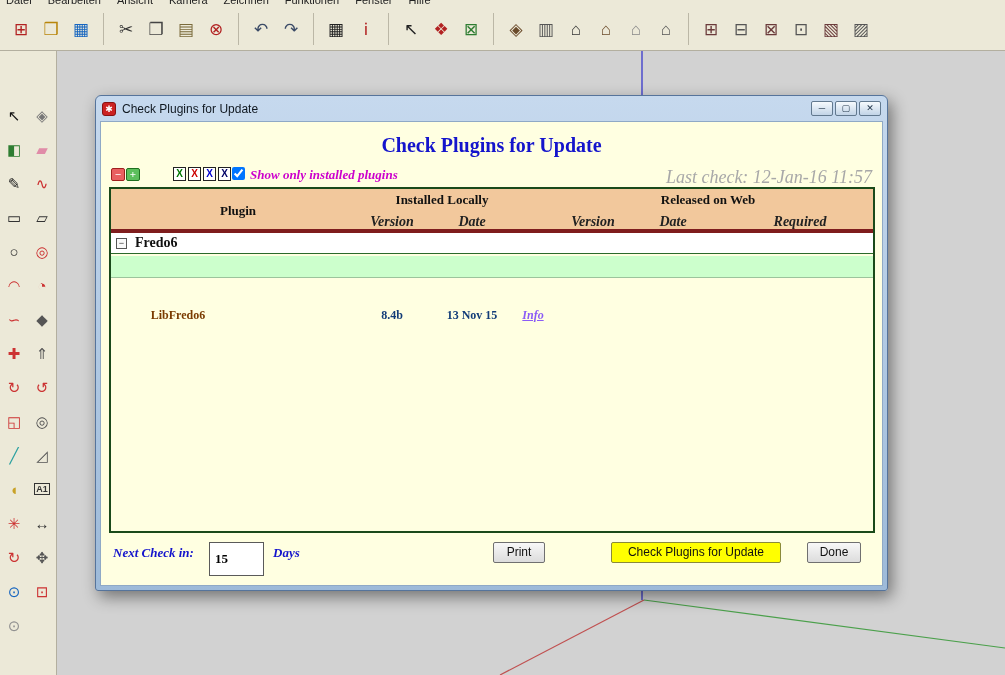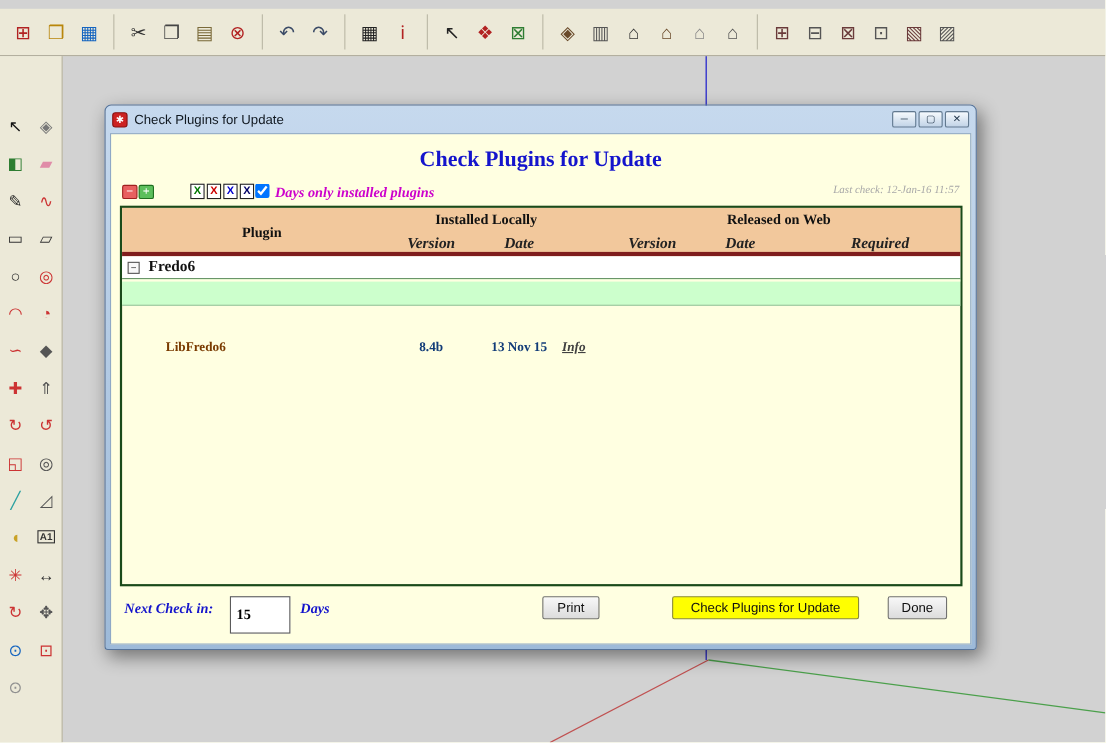--- a/index.html
+++ b/index.html
@@ -44,42 +44,42 @@
   .btn-minus, .btn-plus { position:absolute; top:1px; width:14px; height:13px; font-size:11px; line-height:11px; text-align:center; font-weight:bold; border-radius:2px; }
   .btn-minus { left:10px; background:#E86060; border:1px solid #A02020; color:#FFF; }
   .btn-plus  { left:25px; background:#5CBF5C; border:1px solid #1F7020; color:#FFF; }
   .fxbox { position:absolute; top:0; width:13px; height:14px; background:#FFF; border:1px solid #222; font-size:10px; line-height:12px; text-align:center; font-weight:bold; font-family:"Liberation Sans",sans-serif; }
   .fx0 { left:72px;  color:#007700; }
   .fx1 { left:87px;  color:#CC0000; }
   .fx2 { left:102px; color:#0000CC; }
   .fx3 { left:117px; color:#000066; }
   .chk { position:absolute; left:131px; top:0; width:13px; height:13px; }
   .chk-label { position:absolute; left:149px; top:0; font-size:13px; font-style:italic; font-weight:bold; color:#CC00CC; }
-  .last-check { position:absolute; right:10px; top:0; font-size:10px; font-style:italic; color:#A8A8A8; }
+  .last-check { position:absolute; right:10px; top:0; font-size:18px; font-style:italic; color:#A8A8A8; }
 
   .ptable { position:absolute; left:8px; top:65px; width:766px; height:346px; border:2px solid #1A4A1A; background:#FFFFE1; }
   .thead { position:relative; height:44px; background:#F2C89C; border-bottom:4px solid #7f1d1d; }
   .thead .h1 { position:absolute; font-size:13px; font-weight:bold; color:#111; text-align:center; }
   .h-plugin { left:57px; width:140px; top:14px; }
   .h-installed { left:240px; width:182px; top:3px; }
   .h-released { left:480px; width:234px; top:3px; }
   .thead .h2 { position:absolute; top:25px; font-size:14px; font-style:italic; font-weight:bold; color:#222; text-align:center; width:70px; }
   .h-ver1 { left:246px; } .h-date1 { left:326px; }
   .h-ver2 { left:447px; } .h-date2 { left:527px; } .h-req { left:654px; }
 
   .grp-row { position:relative; height:21px; background:#FFFFFF; border-bottom:1px solid #2A6A2A; display:flex; align-items:center; padding-left:5px; }
   .collapse-box { width:11px; height:11px; border:1px solid #555; background:#F8F8F8; font-size:9px; line-height:9px; text-align:center; color:#333; font-family:"Liberation Sans",sans-serif; }
   .grp-name { margin-left:8px; font-size:14px; font-weight:bold; color:#111; }
 
   .data-row { position:relative; height:24px; background:#CCFFCC; border-top:2px solid #FFFFE1; border-bottom:1px solid #9CC49C; }
   .data-row span { position:absolute; top:4px; font-size:12px;margin-top:48px; }
   .c-name   { left:12px;  width:110px; text-align:center; font-weight:bold; color:#7A3B00; }
   .c-ver    { left:246px; width:70px;  text-align:center; font-weight:bold; color:#123C78; }
   .c-date   { left:326px; width:70px;  text-align:center; font-weight:bold; color:#123C78; }
-  .c-info   { left:400px; width:44px;  text-align:left; font-weight:bold; font-style:italic; text-decoration:underline; color:#404040; cursor:pointer; }
+  .c-info   { left:400px; width:44px;  text-align:center; font-weight:bold; font-style:italic; text-decoration:underline; color:#8b5cf6; cursor:pointer; }
   .c-status { left:480px; width:208px; text-align:center; font-weight:bold; font-style:italic; color:#00A040; }
   .vdiv-dark { position:absolute; left:398px; top:0; bottom:0; width:1px; background:#333; }
   .vdiv-red  { position:absolute; left:445px; top:0; bottom:0; width:1px; background:#C03030; }
 
   .footer { position:absolute; left:0; right:0; top:420px; height:24px; }
   .next-label { position:absolute; left:12px; top:3px; font-size:13px; font-weight:bold; font-style:italic; color:#1414CC; }
   .days-input { position:absolute; left:108px; top:0; width:55px; height:34px; border:1px solid #5A5A5A; background:#FFF; font-size:13px; font-weight:bold; font-family:"Liberation Serif",serif; padding-left:5px; }
   .days-label { position:absolute; left:172px; top:3px; font-size:13px; font-weight:bold; font-style:italic; color:#1414CC; }
   .pbtn { position:absolute; top:0; height:21px; background:linear-gradient(#F8F8F8,#DCDCDC); border:1px solid #707070; border-radius:2px; font-family:"Liberation Sans",sans-serif; font-size:12px; color:#111; text-align:center; line-height:19px; }
   .btn-print { left:392px; width:52px; }
@@ -90,20 +90,32 @@
 <body>
 
 <div id="app">
 
   <svg class="canvas-svg">
     <line x1="642" y1="51" x2="642" y2="600" stroke="#2A2ACC" stroke-width="1.2"></line>
     <line x1="644" y1="600" x2="1005" y2="648" stroke="#4BA04B" stroke-width="1.2"></line>
     <line x1="644" y1="600" x2="500" y2="675" stroke="#C05050" stroke-width="1.2"></line>
   </svg>
 
+  <div class="menubar">
+    <div class="items">
+      <span>Datei</span>
+      <span>Bearbeiten</span>
+      <span>Ansicht</span>
+      <span>Kamera</span>
+      <span>Zeichnen</span>
+      <span>Funktionen</span>
+      <span>Fenster</span>
+      <span>Hilfe</span>
+    </div>
+  </div>
 
   <div class="toolbar">
     <span class="tbi" style="color:#B22222">⊞</span>
     <span class="tbi" style="color:#B8860B">❒</span>
     <span class="tbi" style="color:#1565C0">▦</span>
     <div class="tbsep"></div>
     <span class="tbi" style="color:#333">✂</span>
     <span class="tbi" style="color:#444">❐</span>
     <span class="tbi" style="color:#7A6A3A">▤</span>
     <span class="tbi" style="color:#B22222">⊗</span>
@@ -185,21 +197,21 @@
       <div class="dlg-heading">Check Plugins for Update</div>
 
       <div class="ctrl-row">
         <span class="btn-minus">−</span>
         <span class="btn-plus">+</span>
         <span class="fxbox fx0">X</span>
         <span class="fxbox fx1">X</span>
         <span class="fxbox fx2">X</span>
         <span class="fxbox fx3">X</span>
         <input type="checkbox" class="chk" checked="" style="">
-        <span class="chk-label">Days only installed plugins</span>
+        <span class="chk-label">Show only installed plugins</span>
         <span class="last-check">Last check: 12-Jan-16 11:57</span>
       </div>
 
       <div class="ptable">
         <div class="thead">
           <span class="h1 h-plugin">Plugin</span>
           <span class="h1 h-released">Released on Web</span>
           <span class="h1 h-installed">Installed Locally</span>
           <span class="h2 h-ver1">Version</span>
           <span class="h2 h-date1">Date</span>

